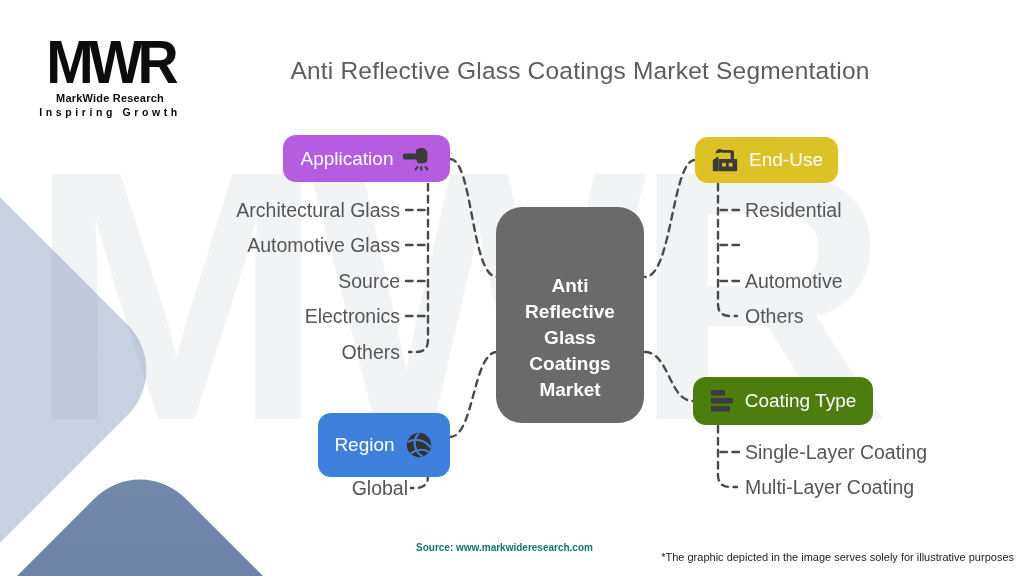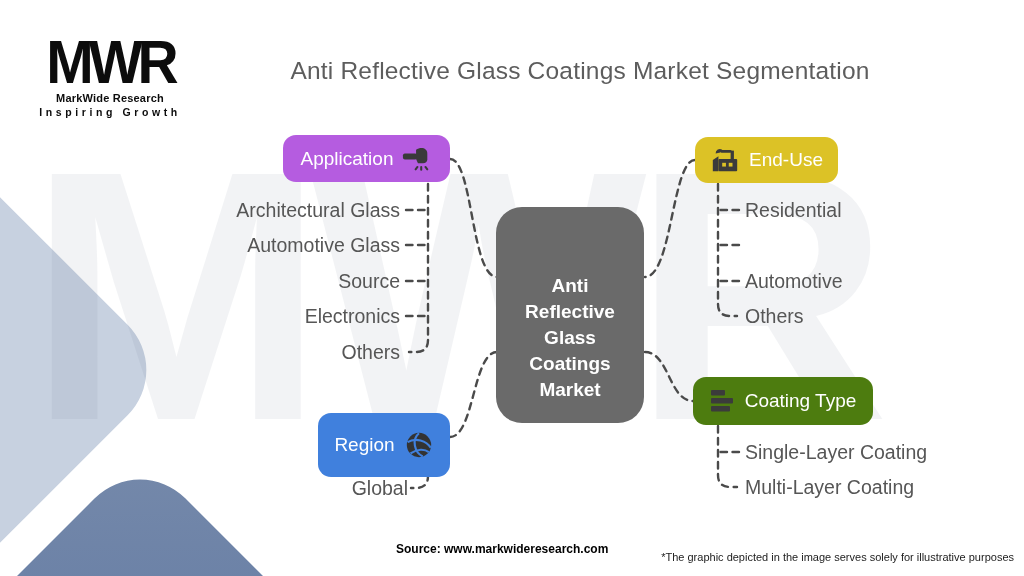--- a/index.html
+++ b/index.html
@@ -37,21 +37,21 @@
   
   .center-node{position:absolute;left:496px;top:207px;width:148px;height:216px;background:#6a6a6a;
                border-radius:26px;display:flex;align-items:center;justify-content:center;
                text-align:center;color:#fff;font-weight:bold;font-size:19px;line-height:1.36;
                padding:56px 13px 10px 13px;box-sizing:border-box;z-index:4;}
 
   
   .item{position:absolute;font-size:19.5px;color:#565656;white-space:nowrap;z-index:4;line-height:26px;text-align:center;}
   .item.r{text-align:right;}
 
-  .footer-source{position:absolute;left:396px;top:542px;font-size:12px;font-weight:bold;color:#000000;z-index:4;}
+  .footer-source{position:absolute;left:416px;top:542px;font-size:10px;font-weight:bold;color:#0f766e;z-index:4;}
   .footer-disclaimer{position:absolute;right:10px;top:551px;font-size:11px;color:#1c1c1c;z-index:4;}
 </style>
 </head>
 <body>
 
 <div class="stage">
 
   <div class="diamond diamond-light"></div>
   <div class="diamond diamond-blue"></div>
   <div class="watermark">MWR</div>

